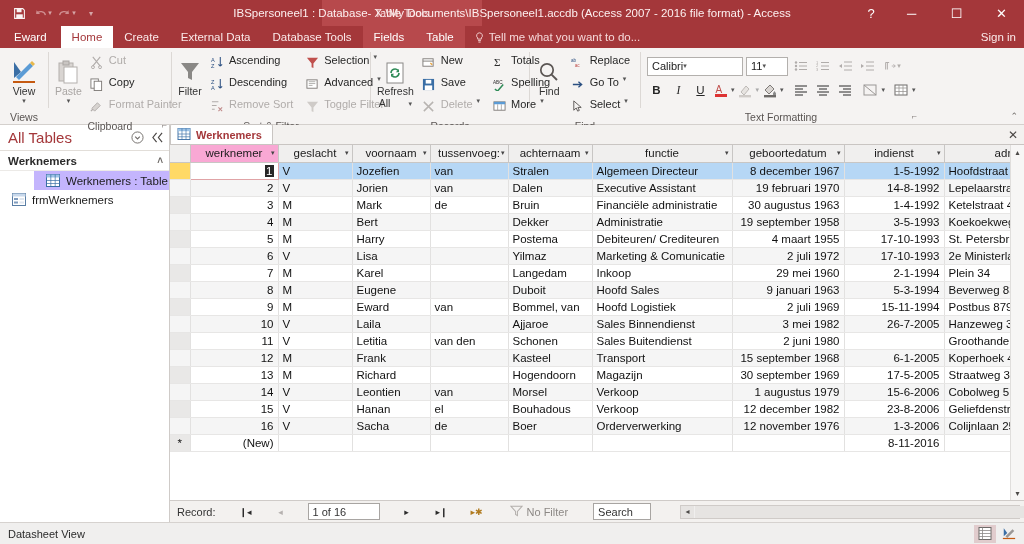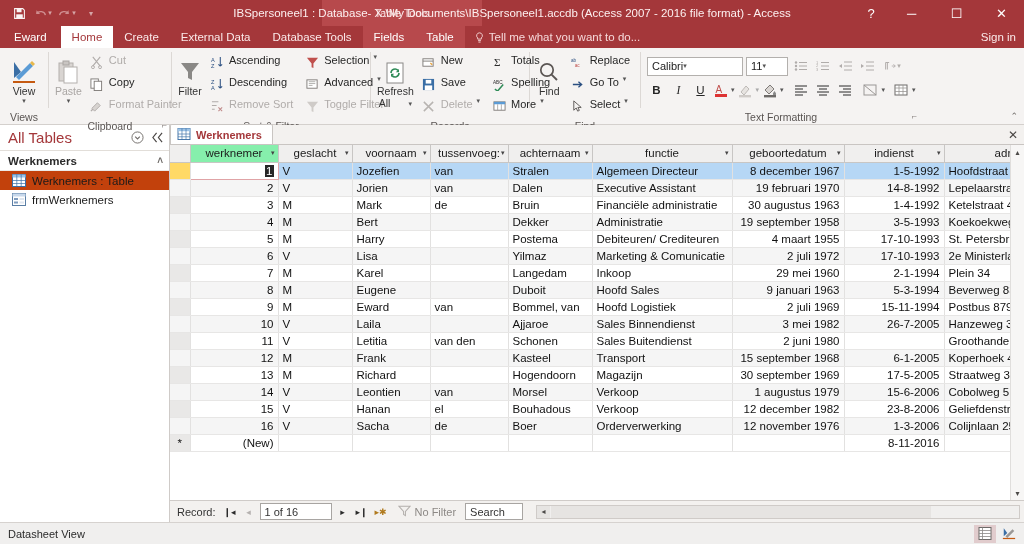--- a/index.html
+++ b/index.html
@@ -98,21 +98,21 @@
   }
   .nav-title { font-size: 15px; color: #a4373a; flex: 1; }
   .nav-icbtn { width: 16px; height: 16px; display:flex; align-items:center; justify-content:center; color:#6e6a67; font-size:10px; }
   .nav-group {
     height: 20px; display: flex; align-items: center; padding: 0 6px 0 8px;
     font-size: 11.5px; font-weight: bold; color: #2b2b2b; background: #fff;
     border-bottom: 1px solid #eceae7;
   }
   .nav-group .chev { margin-left: auto; color: #6e6a67; font-size: 10px; }
   .nav-item { height: 19px; display: flex; align-items: center; gap: 6px; padding-left: 12px; font-size: 11.5px; color: #1a1a1a; }
-  .nav-item.sel { background: #c2410c; }
+  .nav-item.sel { background: #c4b5fd; margin-left: 34px; }
   .nav-ic { width: 14px; height: 13px; flex: none; }
   .nav-rest { flex: 1; }
 
   
   .doc { flex: 1; display: flex; flex-direction: column; min-width: 0; background: #fff; }
   .doctabs { height: 20px; background: #f3f1ef; border-bottom: 1px solid #c9c5c2; display: flex; align-items: flex-end; position: relative; }
   .doctab {
     height: 20px; display: flex; align-items: center; gap: 5px; padding: 0 10px 0 6px;
     background: #fff; border: 1px solid #c9c5c2; border-bottom: none;
     font-size: 11px; color: #a4373a; font-weight: bold;
@@ -121,40 +121,40 @@
   .tabclose { position: absolute; right: 6px; top: 3px; font-size: 12px; color: #4a4644; }
 
   
   .sheetwrap { flex: 1; overflow: hidden; position: relative; background: #fff; }
   table.sheet { border-collapse: collapse; table-layout: fixed; font-size: 11.5px; }
   table.sheet th {
     height: 17px; background: #f0efee; border-right: 1px solid #c8c6c4; border-bottom: 1px solid #c8c6c4;
     font-weight: normal; color: #1b1b1b; padding: 0 4px; position: relative; text-align: center;
     white-space: nowrap; overflow: hidden;
   }
-  table.sheet th.selhdr { background: #86efac; }
+  table.sheet th.selhdr { background: #f9a8d4; }
   table.sheet th .hcar { position: absolute; right: 3px; top: 50%; transform: translateY(-50%); font-size: 7px; color: #444; }
   table.sheet th.rowsel { width: 20px; background: #f0efee; }
   table.sheet td {
     height: 17px; border-right: 1px solid #e2e1e0; border-bottom: 1px solid #e7e6e5;
     padding: 0 4px; color: #111; white-space: nowrap; overflow: hidden;
   }
   tr.alt td { background: #f5f5f5; }
   tr.selrow td { background: #b6d7f5; }
   tr.selrow td.selcell { background: #fff; border: 1px solid #e0a3a6; }
   td.gutter { width: 20px; background: #e9e8e7; border-right: 1px solid #c8c6c4; padding: 0; text-align: center; color: #333; }
   tr.selrow td.gutter { background: #ffd966; }
   td.num { text-align: right; }
   td.ctr { text-align: left; }
   .cursorbox { display:inline-block; background:#262626; color:#fff; padding:0 1px; }
 
   
   .navbar {
     height: 22px; background: #f3f1ef; border-top: 1px solid #cfcbc8;
-    display: flex; align-items: center; gap: 3px; padding: 0 4px; flex: none; font-size: 11px; color: #333;
+    display: flex; align-items: center; gap: 19px; padding: 0 4px; flex: none; font-size: 11px; color: #333;
   }
   .navbtn { width: 16px; height: 16px; display:flex; align-items:center; justify-content:center; color:#2b2b2b; font-size:9px; }
   .navbtn.dim { color: #b5b1af; }
   .recbox { width: 72px; height: 17px; border: 1px solid #a8a5a2; background: #fff; display:flex; align-items:center; padding: 0 4px; font-size: 11px; }
   .nofilter { display: flex; align-items: center; gap: 4px; color: #8c8885; padding: 0 6px; }
   .searchbox { width: 58px; height: 17px; border: 1px solid #a8a5a2; background: #fff; display:flex; align-items:center; padding: 0 4px; color:#333; }
   .hscroll { flex: 1; height: 14px; background: #f0efee; border: 1px solid #cfcbc8; margin-left: 10px; display:flex; align-items:center; position: relative; }
   .hscroll .lbtn { width: 13px; height: 12px; display:flex; align-items:center; justify-content:center; font-size:8px; color:#4c4a48; background:#e6e4e2; }
   .hscroll .thumb { position:absolute; left:14px; width: 380px; height: 12px; background: #e6e4e2; }
 

